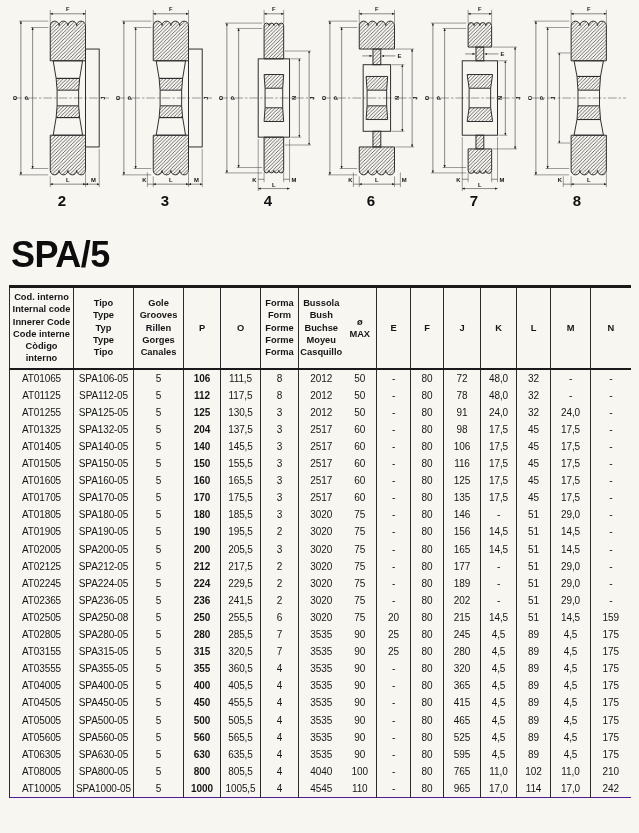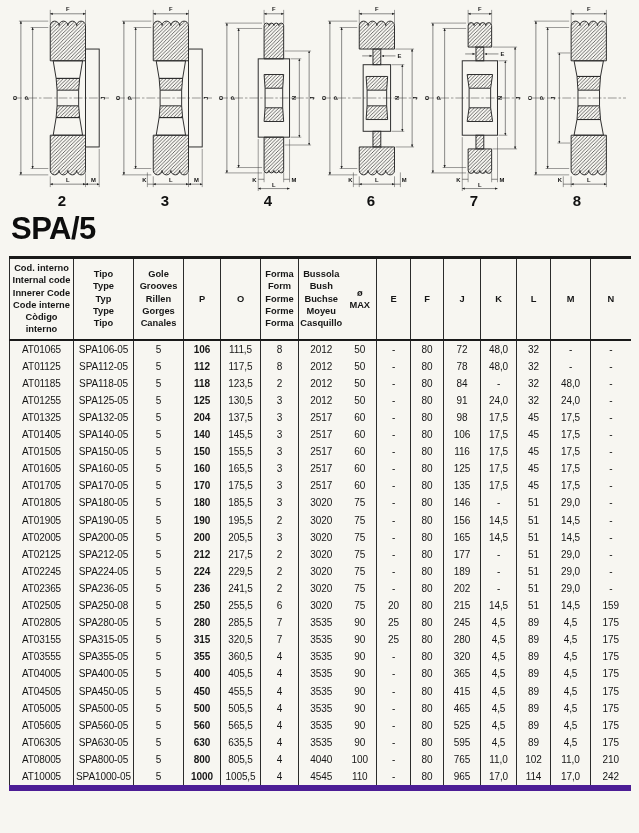--- a/index.html
+++ b/index.html
@@ -32,29 +32,29 @@
   }
   
   .bl{fill:none;stroke:#2b2b2b;stroke-width:1;}
   .hz{fill:url(#hp);stroke:#2b2b2b;stroke-width:1;}
   .dim{stroke:#3a3a3a;stroke-width:.6;fill:none;}
   .ext{stroke:#3a3a3a;stroke-width:.5;fill:none;}
   .cl{stroke:#4a4a4a;stroke-width:.55;stroke-dasharray:9 2 2.5 2;}
   .dl{font:700 6px "Liberation Sans",sans-serif;fill:#111;}
   
   .page-title{
-    font-size:31px;font-weight:700;letter-spacing:-.5px;
-    margin:0 0 9px 2px;color:#0d0d0d;
+    font-size:36px;font-weight:700;letter-spacing:-.5px;
+    margin:23px 0 9px 2px;color:#0d0d0d;
   }
   
   table.spec{
     border-collapse:collapse;table-layout:fixed;
     width:621px;
     border-top:3px solid #1a1a1a;
-    border-bottom:6px solid #4c1d95;
+    border-bottom:1px solid #4c1d95;
     font-size:10px;
   }
   table.spec th{
     font-size:9.3px;font-weight:700;line-height:1.32;
     white-space:pre-line;text-align:center;vertical-align:middle;
     padding:3px 1px;height:62px;
     border-left:1px solid #2b2b2b;
     border-bottom:2px solid #1a1a1a;
   }
   table.spec td{
@@ -389,37 +389,20 @@
           <td>50</td>
           <td>-</td>
           <td>80</td>
           <td>78</td>
           <td>48,0</td>
           <td>32</td>
           <td>-</td>
           <td>-</td>
         </tr>
         <tr>
-          <td>AT01185</td>
-          <td>SPA118-05</td>
-          <td>5</td>
-          <td>118</td>
-          <td>123,5</td>
-          <td>2</td>
-          <td>2012</td>
-          <td>50</td>
-          <td>-</td>
-          <td>80</td>
-          <td>84</td>
-          <td>-</td>
-          <td>32</td>
-          <td>48,0</td>
-          <td>-</td>
-        </tr>
-        <tr>
           <td>AT01255</td>
           <td>SPA125-05</td>
           <td>5</td>
           <td>125</td>
           <td>130,5</td>
           <td>3</td>
           <td>2012</td>
           <td>50</td>
           <td>-</td>
           <td>80</td>

